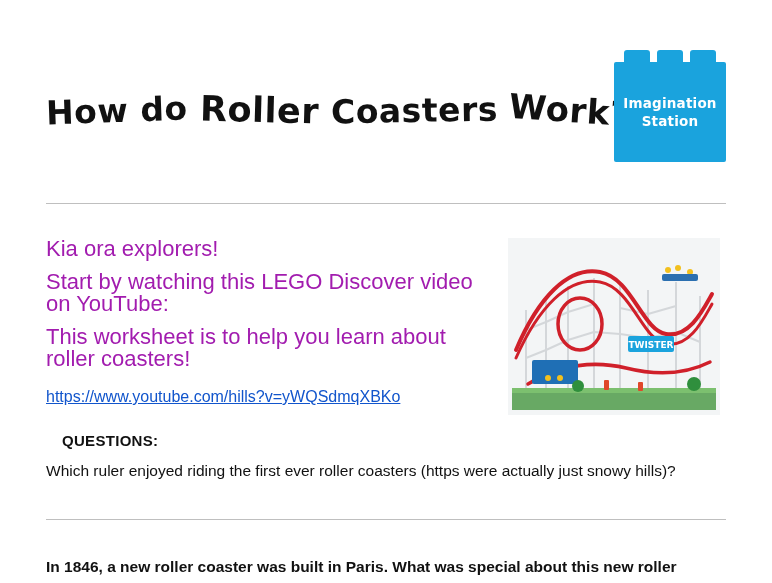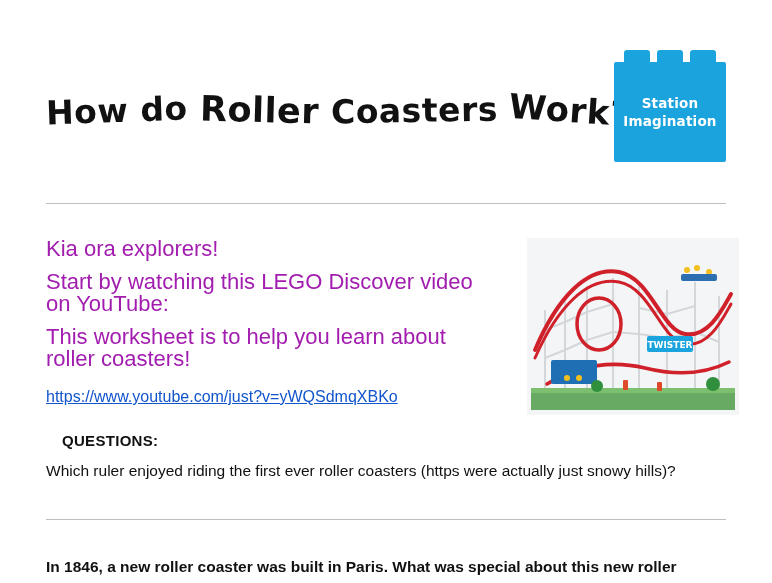--- a/index.html
+++ b/index.html
@@ -152,21 +152,21 @@
     width: 672px;
     font-size: 15.5px;
     line-height: 21px;
     font-weight: bold;
     color: #111111;
   }
 
   
   .coaster {
     position: absolute;
-    left: 527px;
+    left: 508px;
     top: 238px;
     width: 212px;
     height: 177px;
     background: #5eead4;
     overflow: hidden;
   }
   .coaster svg { display: block; }
 </style>
 </head>
 <body>
@@ -182,35 +182,35 @@
     </div>
 
     <div class="logo">
       <div class="studs">
         <div class="stud s1"></div>
         <div class="stud s2"></div>
         <div class="stud s3"></div>
       </div>
       <div class="body">
         <div class="logo-text">
+          <div>Imagination</div>
           <div>Station</div>
-          <div>Imagination</div>
         </div>
       </div>
     </div>
   </div>
 
   <div class="rule rule-top"></div>
 
   <div class="intro">
     <p>Kia ora explorers!</p>
     <p>Start by watching this LEGO Discover video on YouTube:</p>
     <p>This worksheet is to help you learn about roller coasters!</p>
     <div class="link-row">
-      <a class="link" href="#">https://www.youtube.com/just?v=yWQSdmqXBKo</a>
+      <a class="link" href="#">https://www.youtube.com/hills?v=yWQSdmqXBKo</a>
     </div>
   </div>
 
   <div class="coaster">
     <svg width="212" height="177" viewBox="0 0 212 177" xmlns="http://www.w3.org/2000/svg">
       <rect x="0" y="0" width="212" height="177" fill="#f3f5f6"></rect>
 
       <rect x="4" y="150" width="204" height="22" fill="#4f9b4a" opacity="0.85"></rect>
       <rect x="4" y="150" width="204" height="5" fill="#7cc06f"></rect>
 

